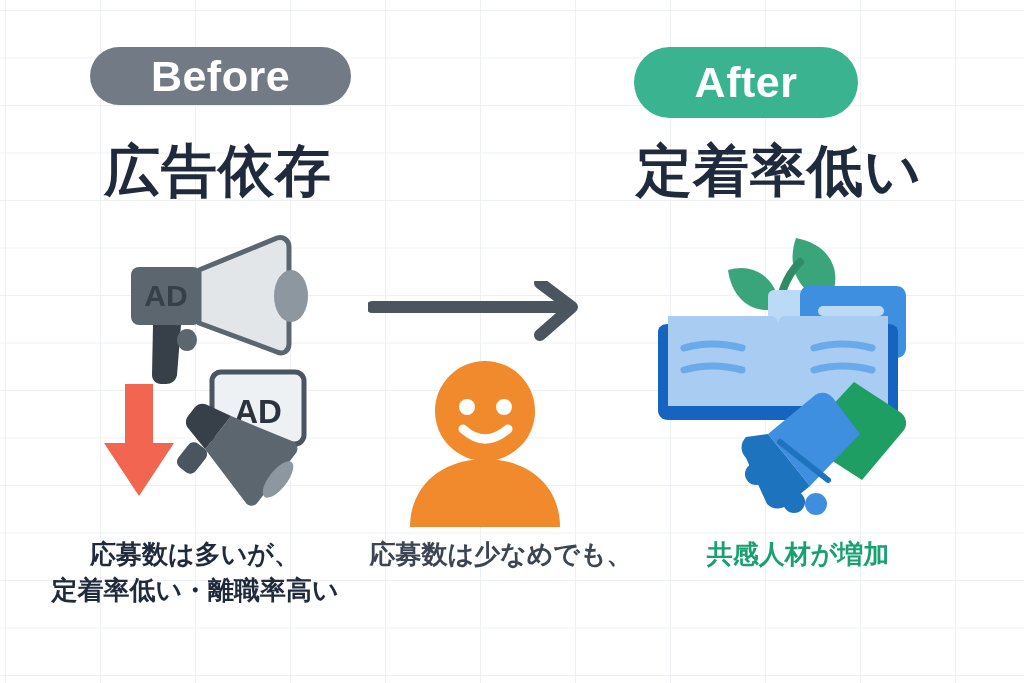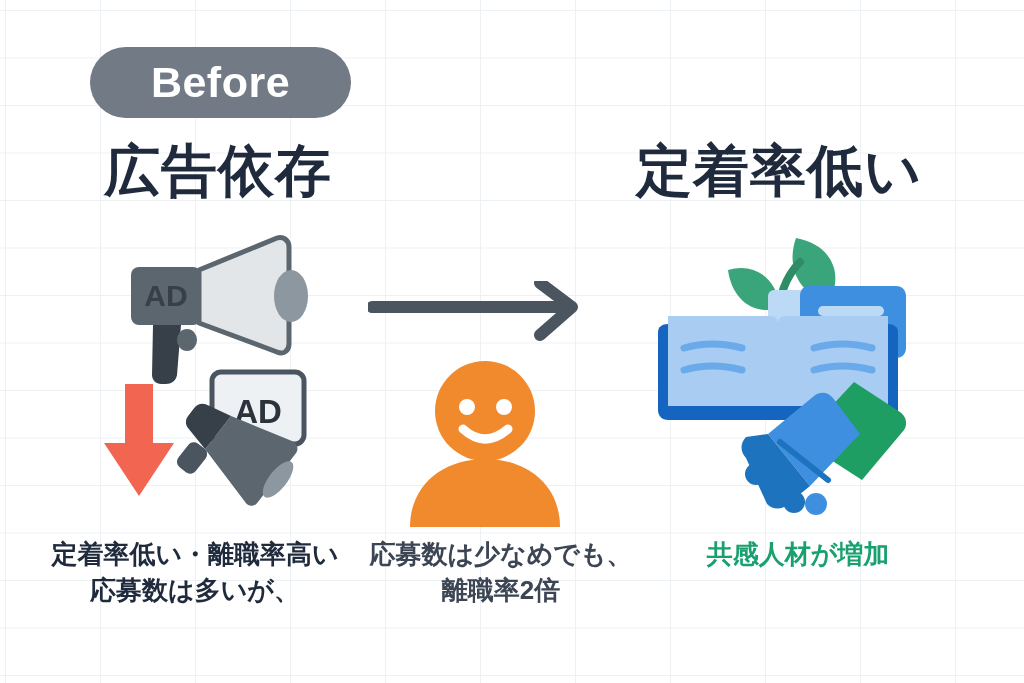--- a/index.html
+++ b/index.html
@@ -23,21 +23,21 @@
   
   .badge{
     position:absolute;
     display:flex;align-items:center;justify-content:center;
     border-radius:999px;
     color:#ffffff;
     font-weight:bold;
     letter-spacing:.5px;
   }
   #badge-before{
-    left:90px;top:47px;width:261px;height:71px;
+    left:90px;top:47px;width:261px;height:58px;
     background:#717a85;
     font-size:43px;
   }
   #badge-after{
     left:634px;top:47px;width:224px;height:71px;
     background:#3ab391;
     font-size:43px;
   }
   
   .heading{
@@ -105,45 +105,45 @@
       <g transform="rotate(38 150 232)">
         <path d="M112 206 L176 188 C181 187 186 190 186 196 L186 258 C186 264 181 267 176 265 L112 248 Z" fill="#5b666f"></path>
         <path d="M86 212 L112 206 L112 248 L86 242 C81 241 78 237 78 232 L78 222 C78 217 81 213 86 212 Z" fill="#374049"></path>
         <ellipse cx="188" cy="227" rx="9" ry="22" fill="#8d979f"></ellipse>
         <rect x="96" y="248" width="22" height="30" rx="7" fill="#4a5560"></rect>
       </g>
     </svg>
   </div>
 
   <div class="caption" id="caption-before">
+    <span class="line">応募数は多いが、</span>
     <span class="line">定着率低い・離職率高い</span>
-    <span class="line">応募数は多いが、</span>
   </div>
 
   <div class="art" id="art-middle">
     <svg viewBox="0 0 235 250" xmlns="http://www.w3.org/2000/svg">
       <g>
         <line x1="4" y1="26" x2="195" y2="26" stroke="#4a5560" stroke-width="12" stroke-linecap="round"></line>
         <polyline points="172,2 204,26 172,54" fill="none" stroke="#4a5560" stroke-width="12" stroke-linecap="round" stroke-linejoin="round"></polyline>
       </g>
       <g>
         <circle cx="117" cy="130" r="50" fill="#f08a2c"></circle>
         <circle cx="99" cy="126" r="8" fill="#ffffff"></circle>
         <circle cx="136" cy="126" r="8" fill="#ffffff"></circle>
         <path d="M95 148 Q117 168 140 148" fill="none" stroke="#ffffff" stroke-width="9" stroke-linecap="round"></path>
         <path d="M42 246 C42 204 75 178 117 178 C159 178 192 204 192 246 Z" fill="#f08a2c"></path>
       </g>
     </svg>
   </div>
 
   <div class="caption" id="caption-middle">
     <span class="line">応募数は少なめでも、</span>
-    <span class="line">離職率2倍</span>
   </div>
 
+  <div class="badge" id="badge-after">After</div>
 
   <div class="heading" id="heading-after">定着率低い</div>
 
   <div class="art" id="art-after">
     <svg viewBox="0 0 265 290" xmlns="http://www.w3.org/2000/svg">
 
       <g>
         <path d="M78 42 C104 34 127 50 130 80 C104 88 82 72 78 42 Z" fill="#3aa57b"></path>
         <path d="M146 10 C180 16 194 44 180 72 C148 68 136 38 146 10 Z" fill="#3aa57b"></path>
         <path d="M128 96 C128 70 134 50 150 34" fill="none" stroke="#2e8c66" stroke-width="8" stroke-linecap="round"></path>

